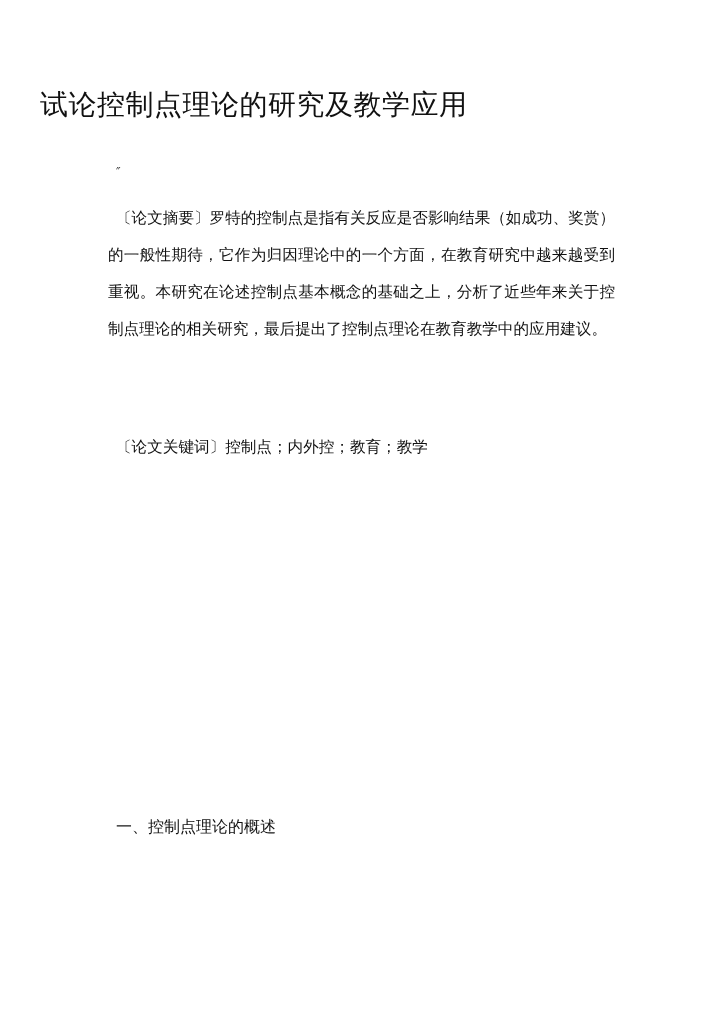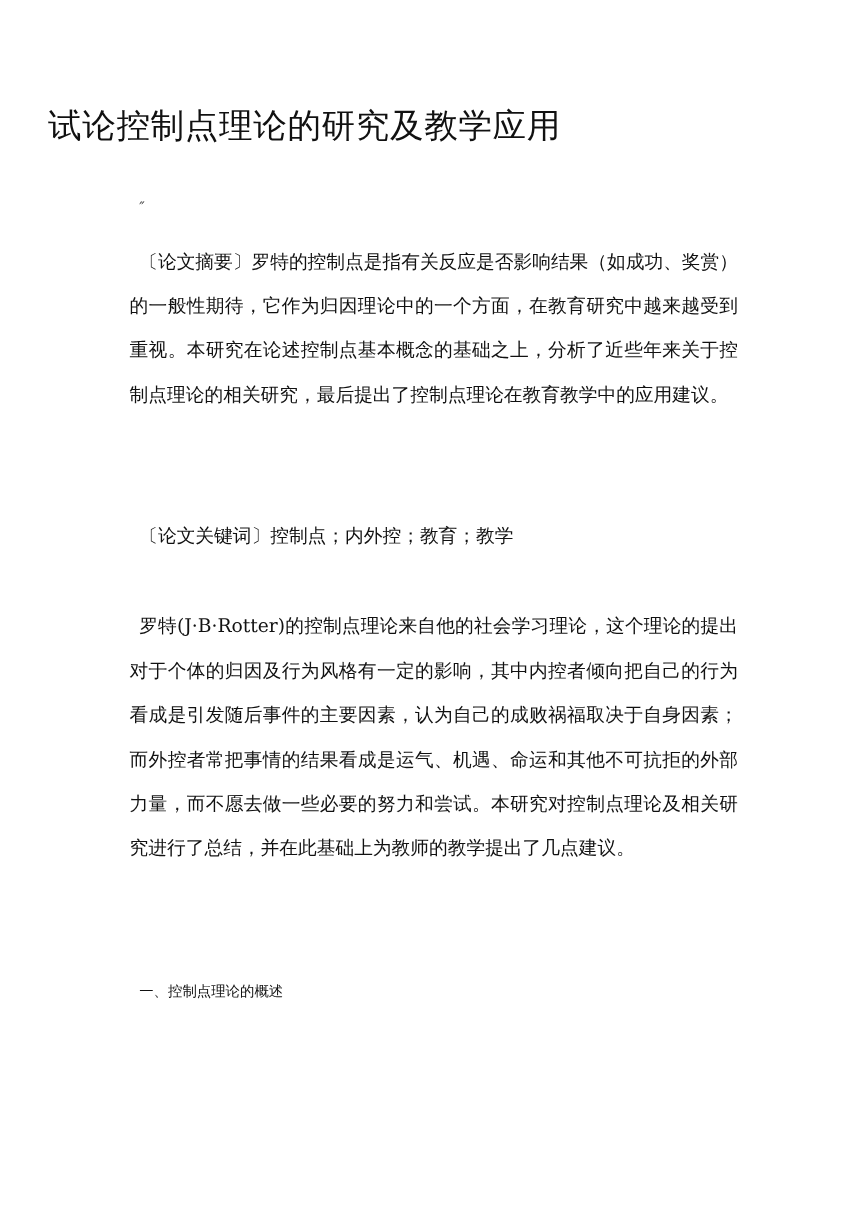--- a/index.html
+++ b/index.html
@@ -9,26 +9,25 @@
   .title { position: absolute; left: 0; width: 721px; top: 88px; text-align: left;
            font-size: 28px; line-height: 34px; font-weight: normal; color: #111;
            font-family: "DejaVu Sans", "Liberation Sans", sans-serif; letter-spacing: 0.5px; padding-left: 40px; }
   .mark { position: absolute; left: 116px; top: 166px; font-size: 12px; font-style: italic; color: #333; }
   .para { position: absolute; left: 108px; width: 507px; font-size: 15.6px; line-height: 37px;
           text-align: justify; text-align-last: left; color: #111; }
   .para.indent { text-indent: 8px; }
   .abstract { top: 200px; }
   .keywords { top: 429px; }
   .body1 { top: 504px; }
-  .h1 { position: absolute; left: 116px; top: 808px; font-size: 12px; line-height: 37px; }
+  .h1 { position: absolute; left: 116px; top: 808px; font-size: 16px; line-height: 37px; }
   .h2 { position: absolute; left: 118px; top: 882px; font-size: 15.6px; line-height: 37px; }
 </style>
 </head>
 <body>
 
 <div class="page">
   <div class="title">试论控制点理论的研究及教学应用</div>
   <div class="mark">″</div>
   <div class="para indent keywords">〔论文关键词〕控制点；内外控；教育；教学</div>
   <div class="para indent abstract">〔论文摘要〕罗特的控制点是指有关反应是否影响结果（如成功、奖赏）的一般性期待，它作为归因理论中的一个方面，在教育研究中越来越受到重视。本研究在论述控制点基本概念的基础之上，分析了近些年来关于控制点理论的相关研究，最后提出了控制点理论在教育教学中的应用建议。</div>
-  <div class="para indent body1">罗特(J·B·Rotter)的控制点理论来自他的社会学习理论，这个理论的提出对于个体的归因及行为风格有一定的影响，其中内控者倾向把自己的行为看成是引发随后事件的主要因素，认为自己的成败祸福取决于自身因素；而外控者常把事情的结果看成是运气、机遇、命运和其他不可抗拒的外部力量，而不愿去做一些必要的努力和尝试。本研究对控制点理论及相关研究进行了总结，并在此基础上为教师的教学提出了几点建议。</div>
   <div class="h1">一、控制点理论的概述</div>
 </div>
 
 </body></html>

